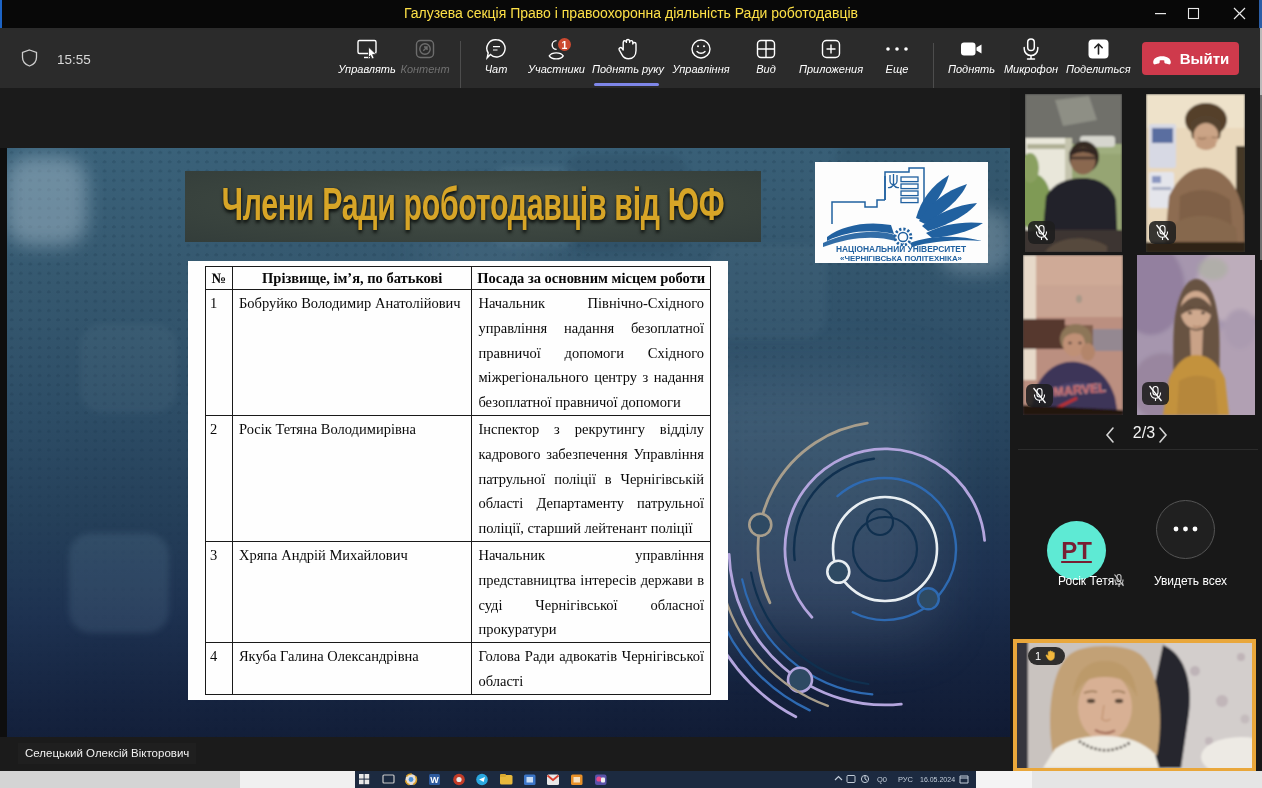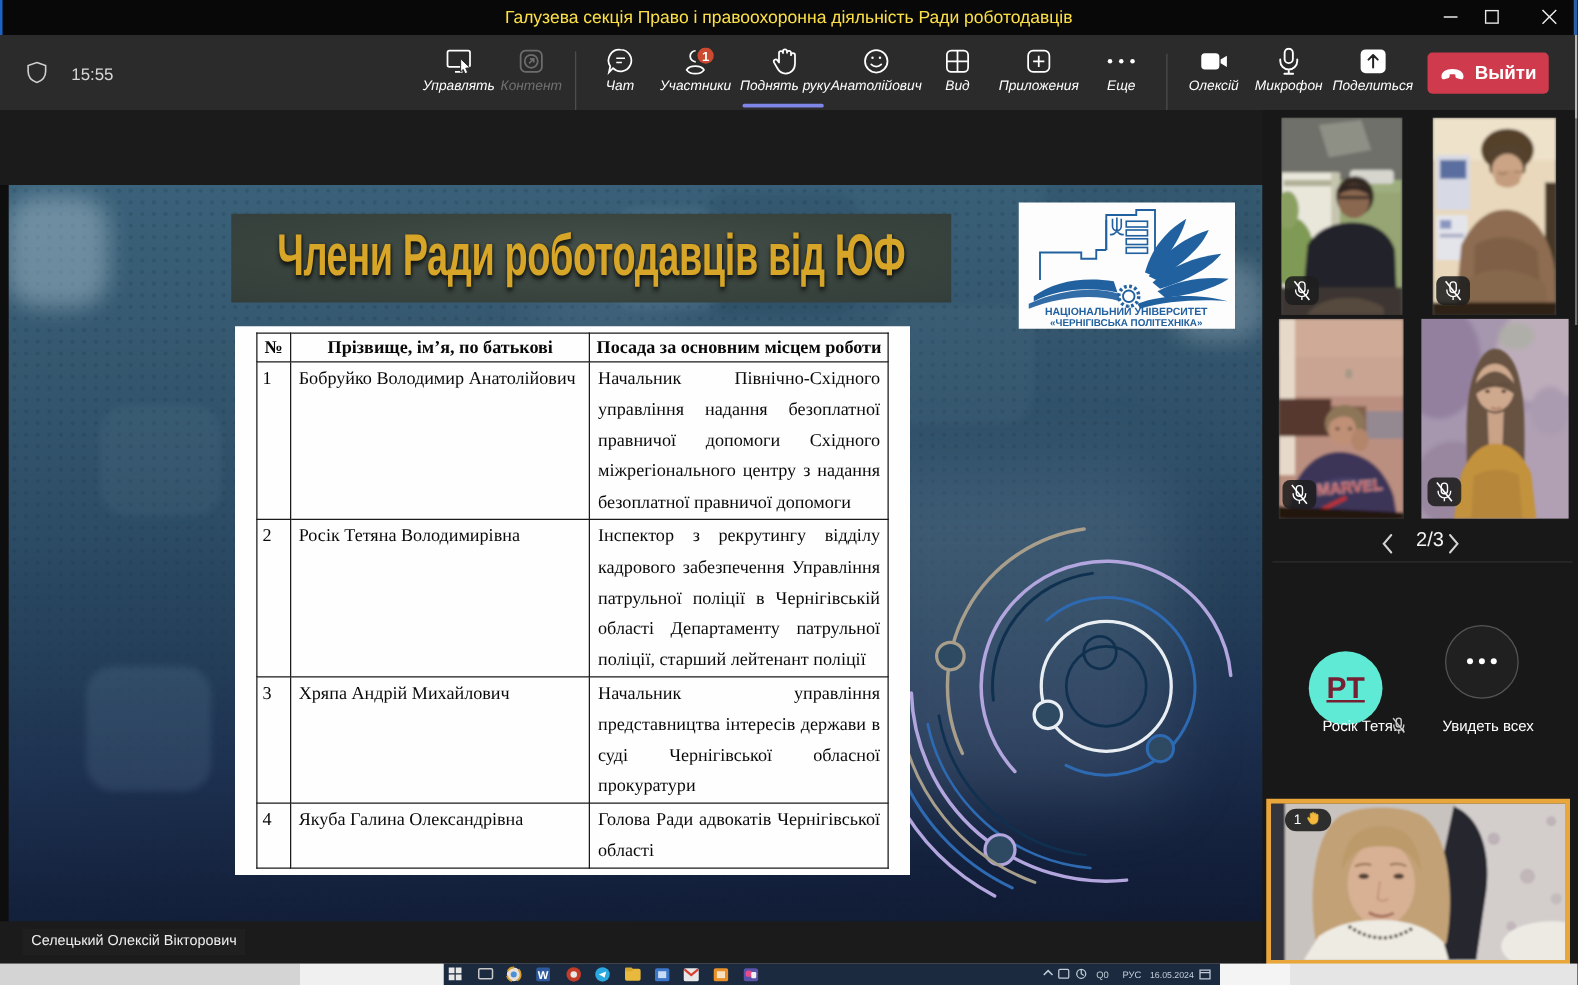--- a/index.html
+++ b/index.html
@@ -144,21 +144,21 @@
     <div class="abs" style="left:594px; top:55px; width:65px; height:3px; background:#7e86e8; border-radius:2px;"></div>
     <div class="tbtn" style="left:664px; width:74px;">
       <svg width="22" height="22" viewBox="0 0 22 22">
         <g fill="none" stroke="#fff" stroke-width="1.4">
         <circle cx="11" cy="11" r="9"></circle>
           <path d="M7 13.5 a5.5 5.5 0 0 0 8 0" stroke-linecap="round"></path>
         </g>
         <circle cx="8" cy="8.2" r="1" fill="#fff"></circle>
         <circle cx="14" cy="8.2" r="1" fill="#fff"></circle>
       </svg>
-      <div class="lbl">Анатолійович</div>
+      <div class="lbl">Управління</div>
     </div>
     <div class="tbtn" style="left:748px; width:36px;">
       <svg width="22" height="22" viewBox="0 0 22 22">
         <g fill="none" stroke="#fff" stroke-width="1.4">
         <rect x="2.5" y="2.5" width="17" height="17" rx="3.5"></rect>
           <path d="M11 2.5 V19.5 M2.5 11 H19.5"></path>
         </g>
       </svg>
       <div class="lbl">Вид</div>
     </div>
@@ -178,21 +178,21 @@
         <circle cx="22" cy="11" r="1.8" fill="#fff"></circle>
       </svg>
       <div class="lbl">Еще</div>
     </div>
     <div class="sep" style="left:933px; top:15px; height:60px; background:#4d4d4d;"></div>
     <div class="tbtn" style="left:948px; width:46px;">
       <svg width="25" height="22" viewBox="0 0 25 22">
         <rect x="2" y="4.5" width="14.5" height="13" rx="3" fill="#fff"></rect>
         <path d="M17.5 9.5 L22.5 6.5 V15.5 L17.5 12.5 Z" fill="#fff"></path>
       </svg>
-      <div class="lbl">Олексій</div>
+      <div class="lbl">Поднять</div>
     </div>
     <div class="tbtn" style="left:1001px; width:60px;">
       <svg width="20" height="22" viewBox="0 0 20 22">
         <g fill="none" stroke="#fff" stroke-width="1.5">
         <rect x="6.7" y="1" width="6.6" height="11.5" rx="3.3"></rect>
         <path d="M3.2 9.5 v1.3 a6.8 6.8 0 0 0 13.6 0 V9.5 M10 17.8 V21 M6.5 21 h7" stroke-linecap="round"></path>
         </g>
       </svg>
       <div class="lbl">Микрофон</div>
     </div>

